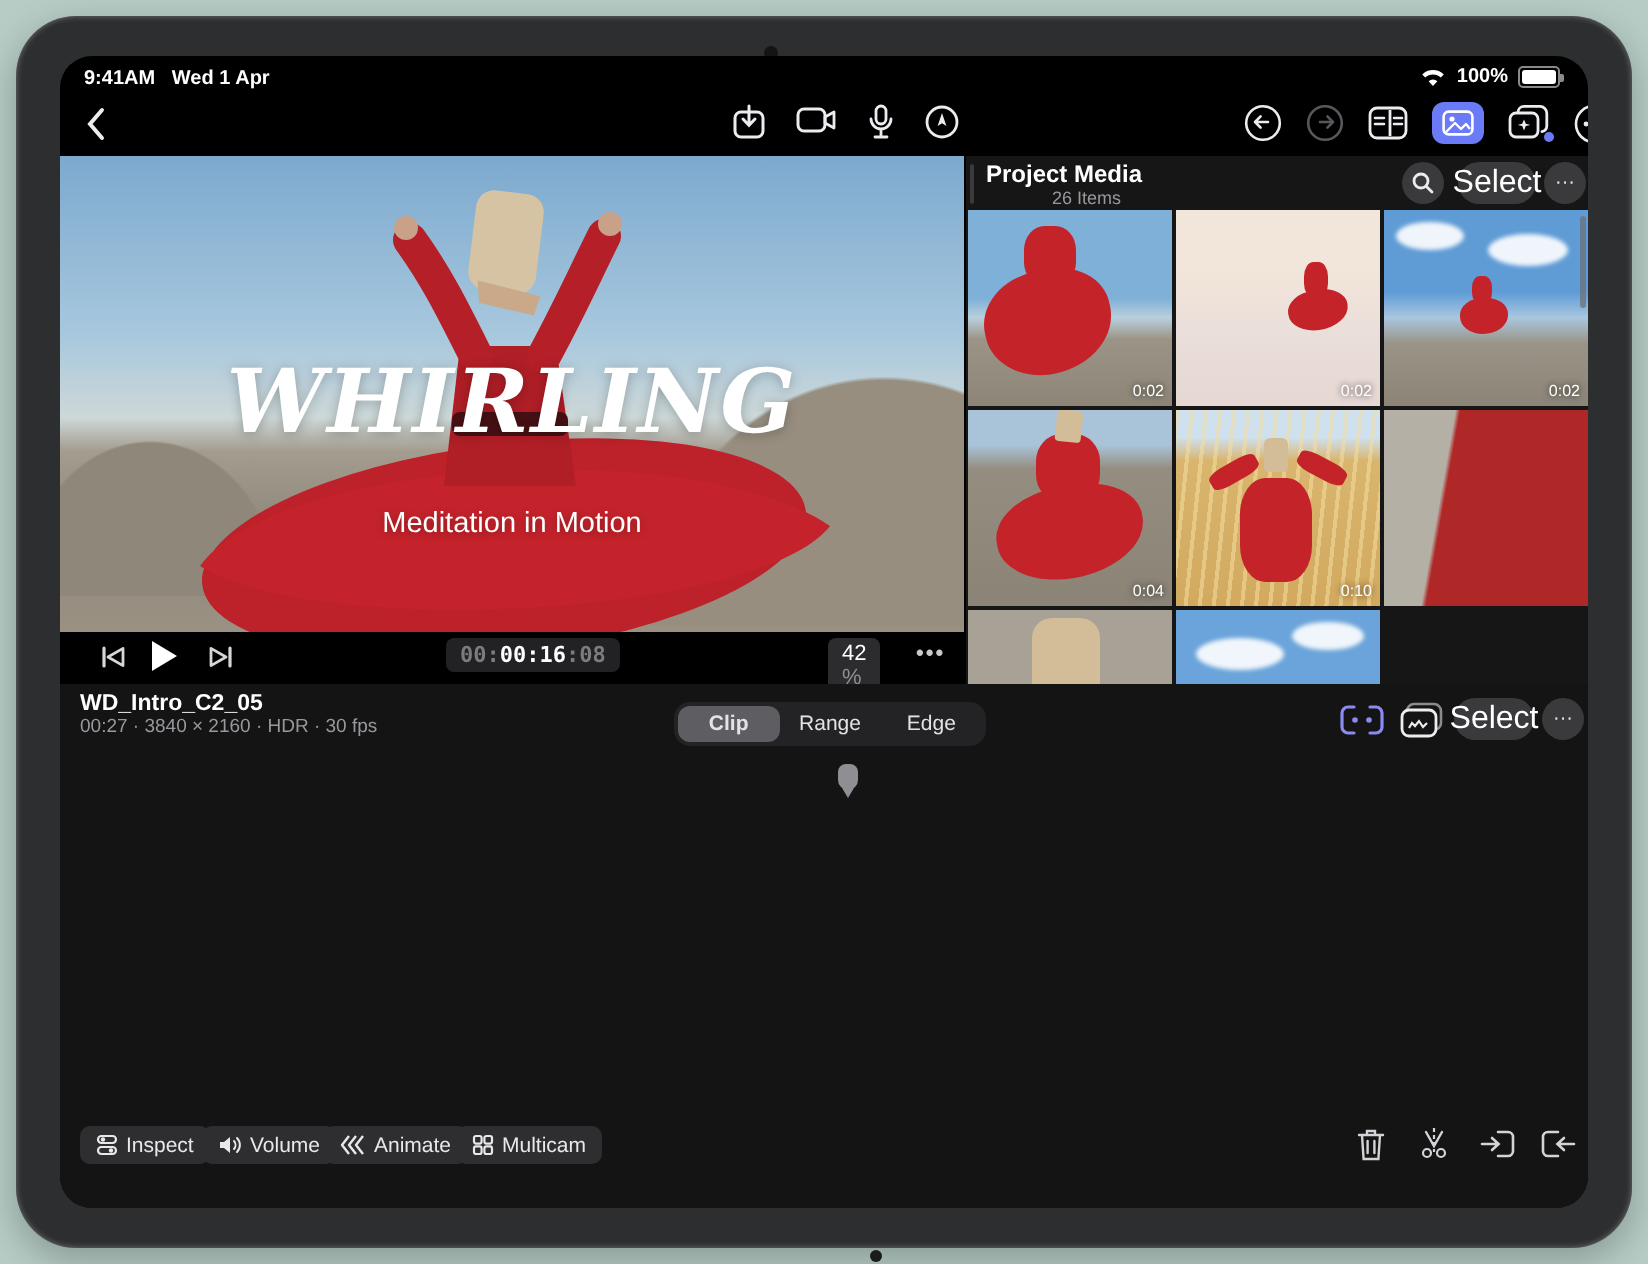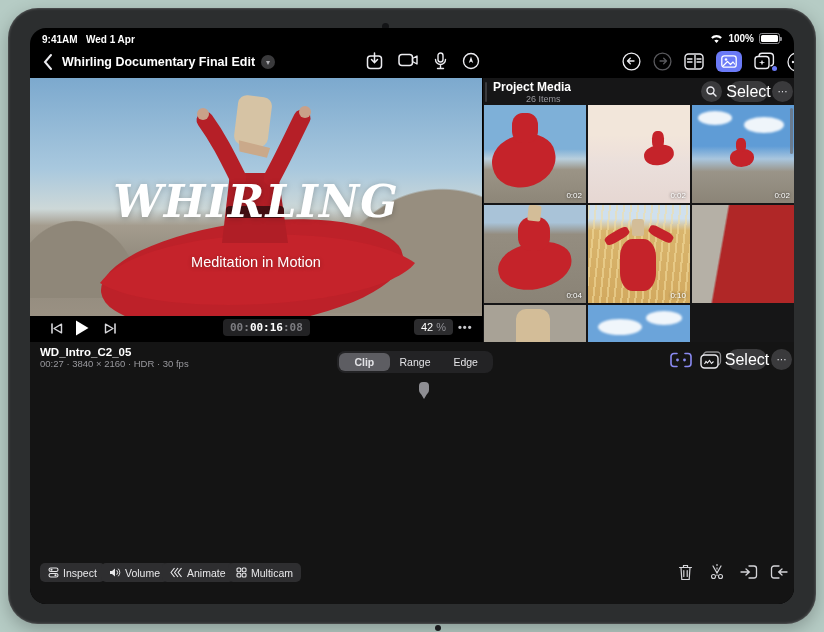--- a/index.html
+++ b/index.html
@@ -20,21 +20,21 @@
   .ticon{color:#ececf0;}
   .pill{background:#3a3a3c;border-radius:12px;color:#fff;font-size:16px;display:inline-flex;align-items:center;justify-content:center;}
   .round{background:#3a3a3c;border-radius:50%;display:inline-flex;align-items:center;justify-content:center;}
   
   #viewer{left:0;top:50px;width:452px;height:238px;overflow:hidden;background:linear-gradient(#7ca9ce 0%,#a8c8de 38%,#cdd8d8 55%,#a49c8e 62%,#8f887b 78%,#9a9183 100%);}
   .hillL{left:-30px;top:130px;width:150px;height:90px;background:radial-gradient(ellipse at 50% 100%,#8f8779 0 60%,transparent 61%);}
   .hillR{left:280px;top:95px;width:220px;height:140px;background:radial-gradient(ellipse at 60% 100%,#978e7f 0 62%,transparent 63%);}
   .vtitle{width:100%;text-align:center;font-family:"DejaVu Serif",serif;font-style:italic;font-weight:900;font-size:44px;letter-spacing:1px;color:#fff;text-shadow:0 1px 6px rgba(0,0,0,.25);}
   .vsub{width:100%;text-align:center;font-size:14.5px;font-weight:400;color:#fff;text-shadow:0 1px 4px rgba(0,0,0,.3);}
   
-  #transport{left:0;top:288px;width:452px;height:26px;background:#000;}
+  #transport{left:0;top:288px;width:410px;height:26px;background:#000;}
   .tc{font-family:"DejaVu Sans Mono",monospace;font-size:11px;font-weight:700;background:#222224;border-radius:4px;padding:2px 7px;}
   .tc .g{color:#7c7c80;} .tc .w{color:#fff;}
   .zoompill{font-size:11px;background:#2c2c2e;border-radius:4px;padding:2px 7px;color:#fff;}
   .zoompill .g{color:#8e8e93;}
   
   #pm{left:453px;top:50px;width:311px;height:264px;background:#161617;overflow:hidden;}
   .pmtitle{font-size:12px;font-weight:700;}
   .pmcount{font-size:9px;color:#98989d;margin-left:33px;}
   .grid{left:1px;top:27px;width:310px;height:237px;display:grid;grid-template-columns:102px 102px 102px;grid-auto-rows:98px;gap:2px;}
   .thumb{position:relative;overflow:hidden;background:#444;}
@@ -88,24 +88,20 @@
     <span class="batt">
         <i></i>
       </span>
   </div>
 
   <div class="abs ticon" style="left:12px;top:25px;">
     <svg width="11" height="18" viewBox="0 0 11 18">
         <path d="M9 2 L3 9 L9 16" stroke="#ececf0" stroke-width="2" fill="none" stroke-linecap="round"></path>
       </svg>
   </div>
-  <div class="abs" style="left:32px;top:27px;display:flex;align-items:center;gap:6px;">
-    <span class="tbtitle">Whirling Documentary Final Edit</span>
-    <span class="chip">▾</span>
-  </div>
 
   <div class="abs" style="left:336px;top:24px;display:flex;gap:15px;">
     <svg width="17" height="18" viewBox="0 0 17 18">
         <rect x="1.5" y="4" width="14" height="12.5" rx="3" stroke="#ececf0" stroke-width="1.5" fill="none"></rect>
         <path d="M8.5 1 V10 M5.5 7.5 L8.5 10.7 L11.5 7.5" stroke="#ececf0" stroke-width="1.5" fill="none" stroke-linecap="round"></path>
       </svg>
     <svg width="21" height="16" viewBox="0 0 21 16">
         <rect x="1" y="2.5" width="13.5" height="11" rx="3" stroke="#ececf0" stroke-width="1.5" fill="none"></rect>
         <path d="M14.5 6.5 L19 4 V12 L14.5 9.5 Z" stroke="#ececf0" stroke-width="1.4" fill="none" stroke-linejoin="round"></path>
       </svg>

